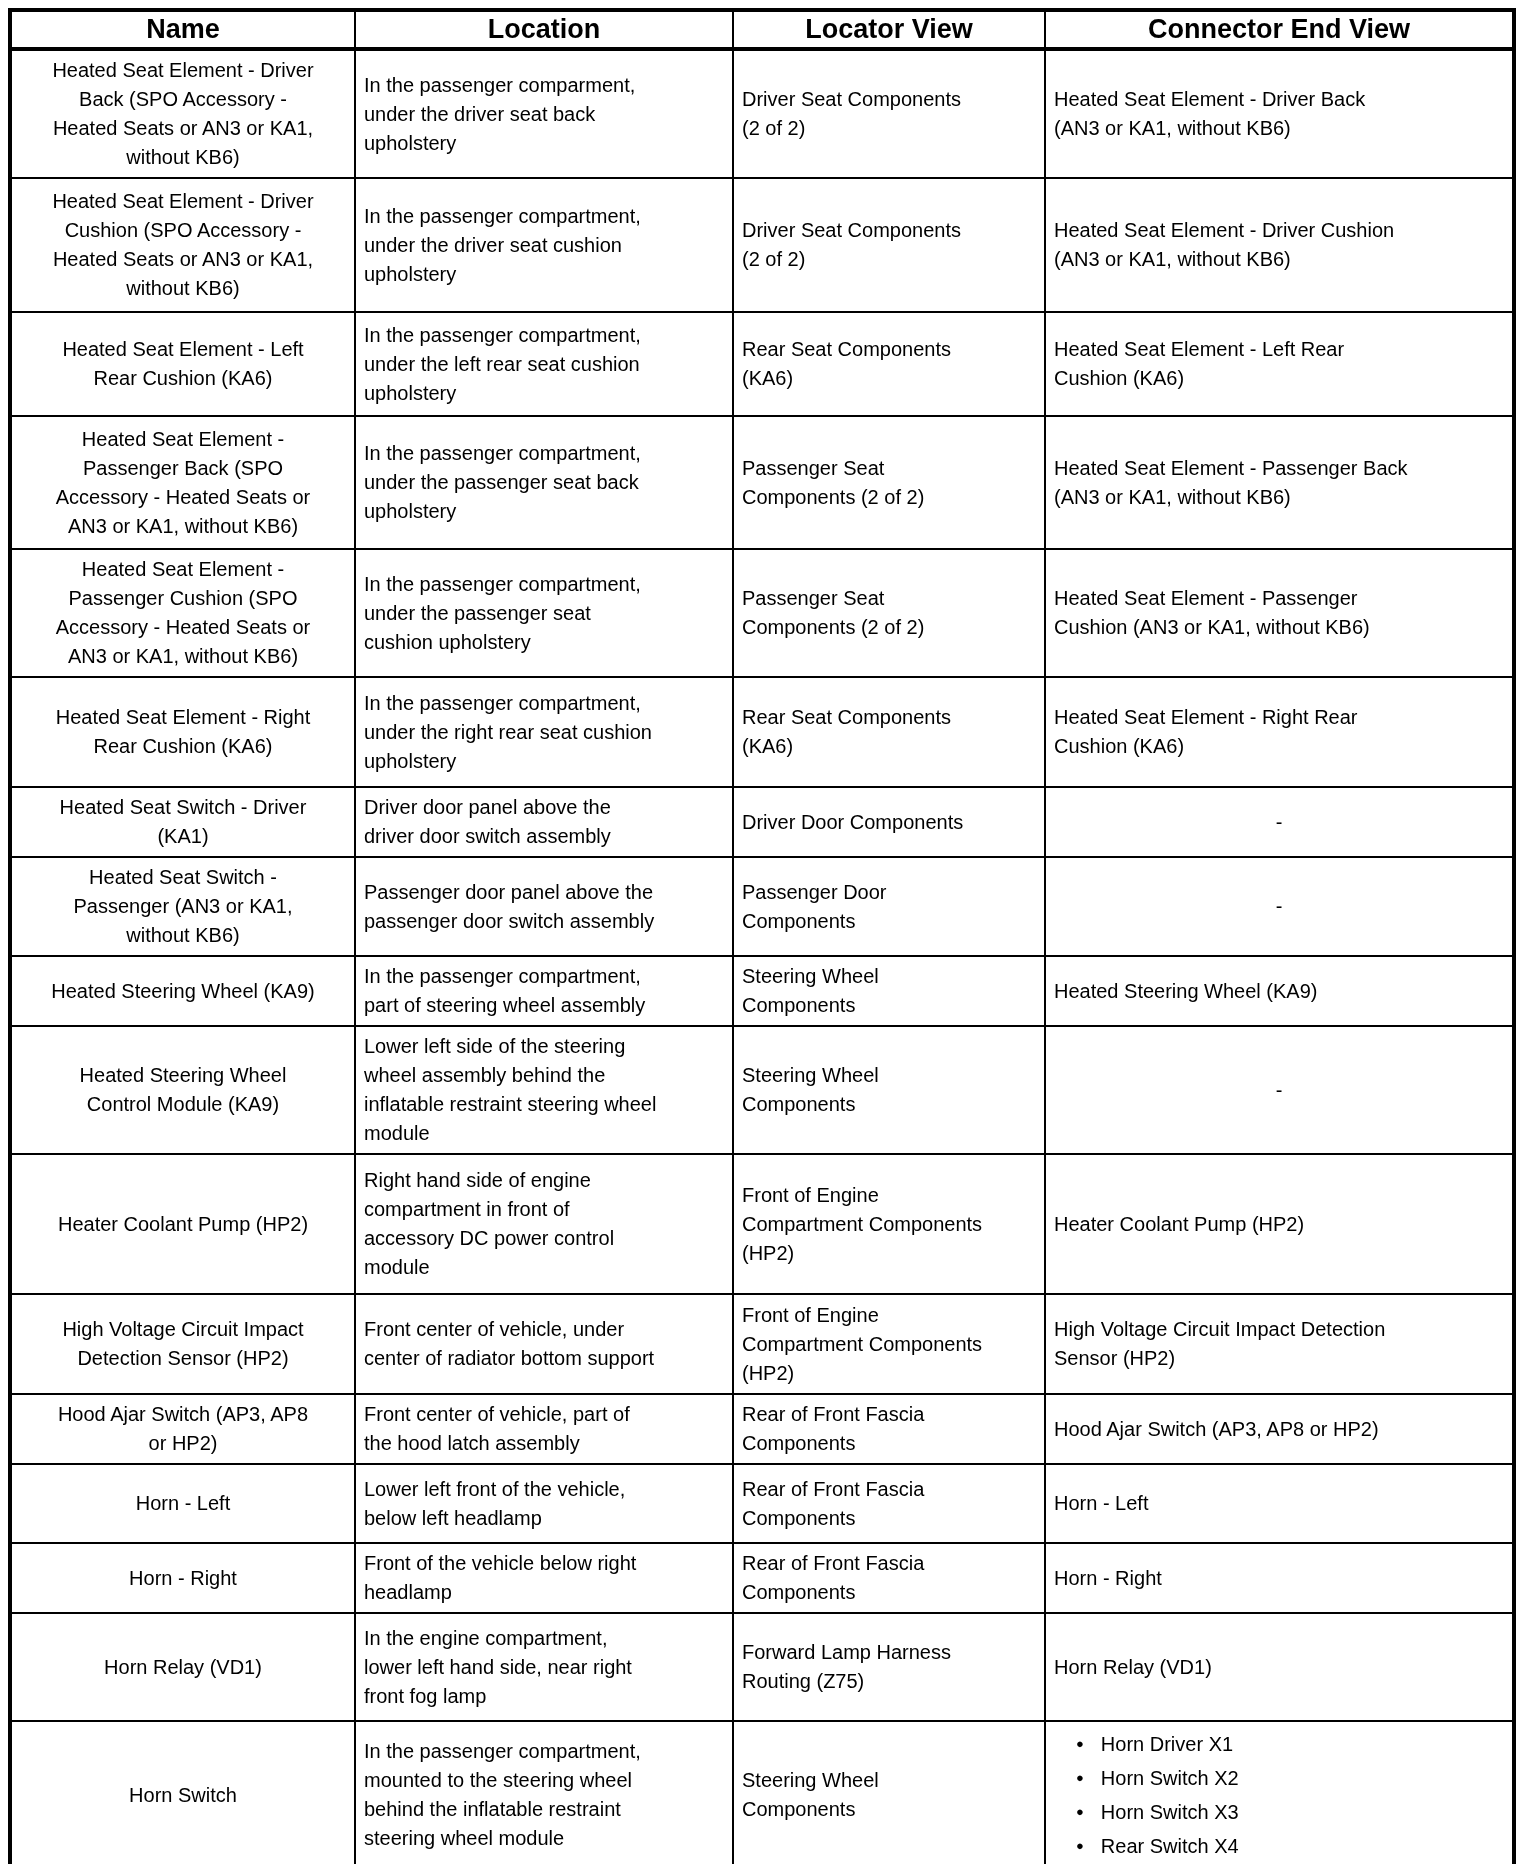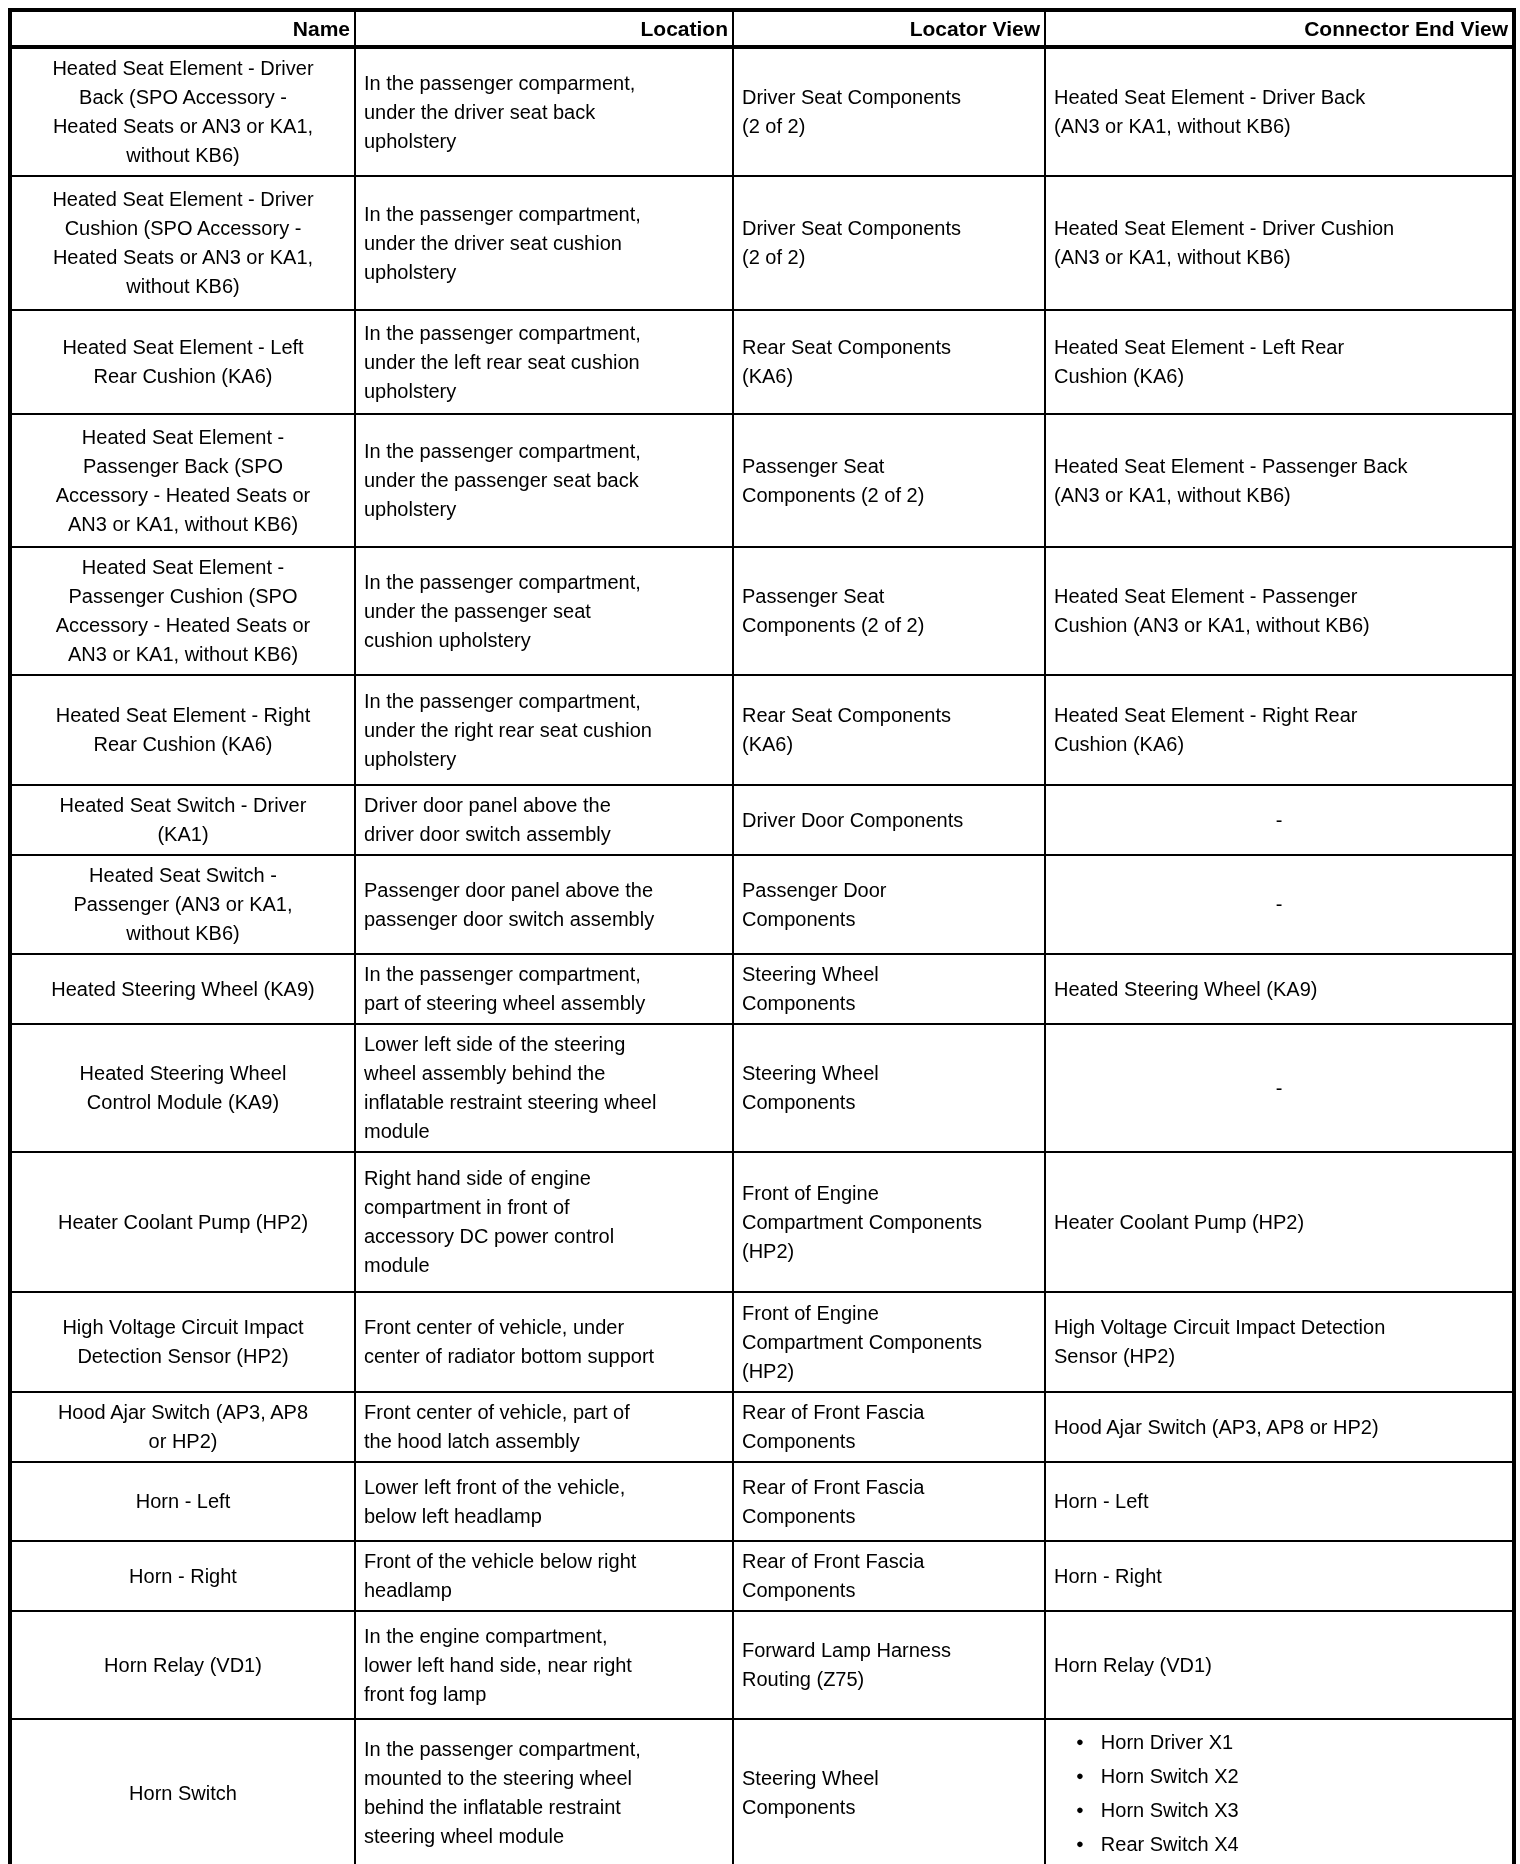--- a/index.html
+++ b/index.html
@@ -13,23 +13,23 @@
     color: #000;
   }
   col.c-name { width: 345px; }
   col.c-loc  { width: 378px; }
   col.c-view { width: 312px; }
   col.c-conn { width: 469px; }
 
   th, td { border: 2px solid #000; }
   thead th {
     border-bottom: 4px solid #000;
-    font-size: 21px;
+    font-size: 27px;
     font-weight: bold;
-    text-align: right;
+    text-align: center;
     padding: 2px 4px;
   }
   thead tr { height: 37px; }
 
   td {
     font-size: 20px;
     line-height: 29px;
     vertical-align: middle;
     padding: 5px 8px;
     white-space: pre-line;

